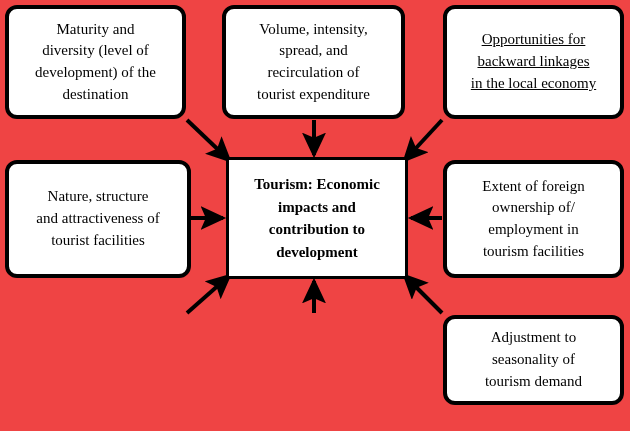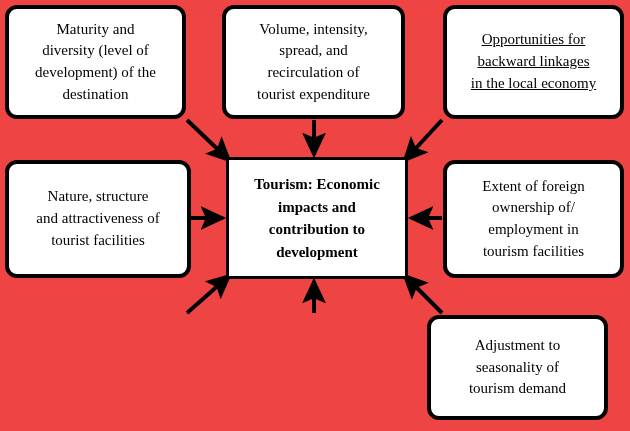--- a/index.html
+++ b/index.html
@@ -120,19 +120,19 @@
 
   <div class="node-box" style="left:443px; top:160px; width:181px; height:118px;">
     <span class="node-label">Extent of foreign
 ownership of/
 employment in
 tourism facilities</span>
   </div>
 
 
 
-  <div class="node-box" style="left:427px; top:315px; width:181px; height:105px;">
+  <div class="node-box" style="left:443px; top:315px; width:181px; height:90px;">
     <span class="node-label">Adjustment to
 seasonality of
 tourism demand</span>
   </div>
 
 </div>
 
 </body></html>

